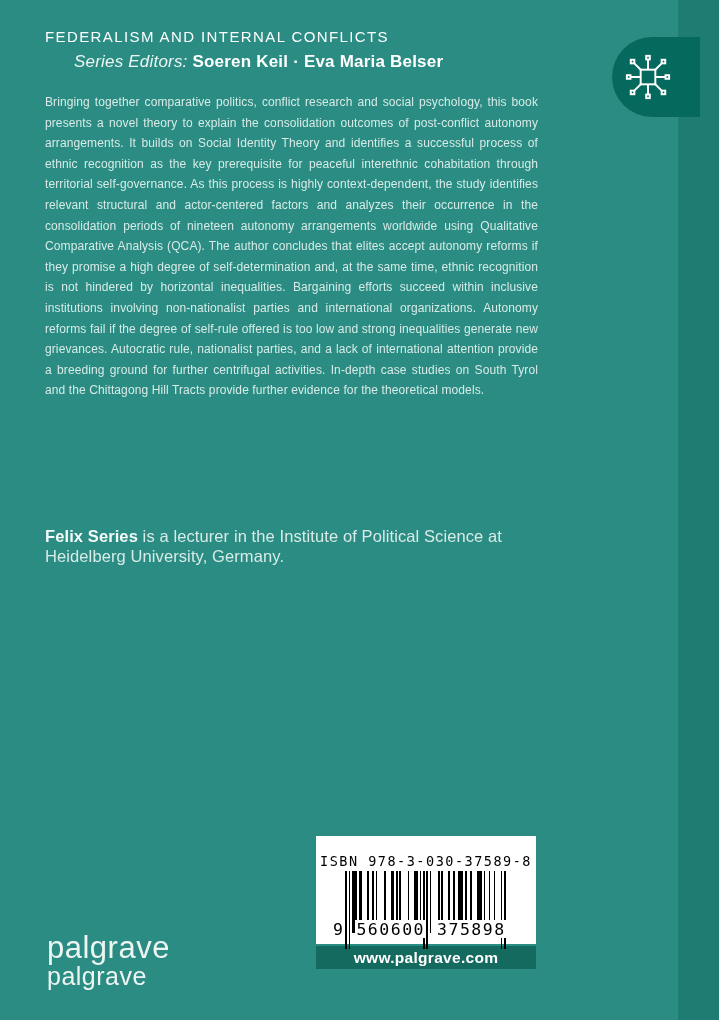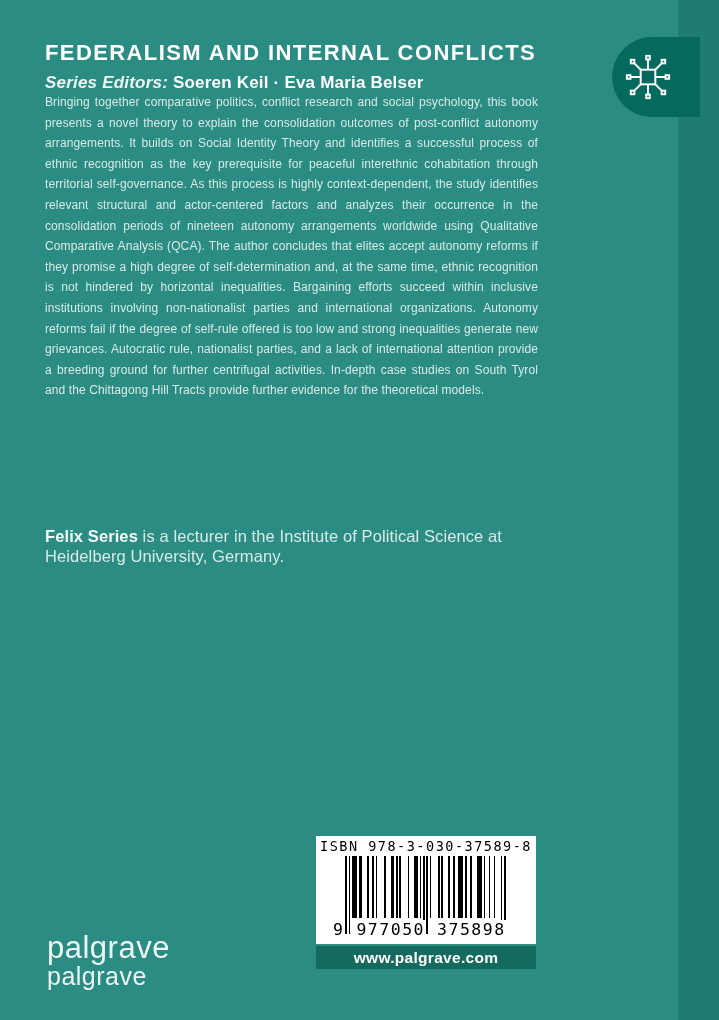--- a/index.html
+++ b/index.html
@@ -16,25 +16,25 @@
   }
   .logo-tab{
     position:absolute;left:612px;top:37px;width:88px;height:80px;
     background:var(--logo-tab,#05695d);
     border-radius:40px 0 0 40px;
     display:flex;align-items:center;justify-content:flex-start;
     padding-left:10px;box-sizing:border-box;
   }
   .header{position:absolute;left:45px;top:28px;width:520px;color:#fff;}
   .series-title{
-    font-size:22px;font-weight:bold;letter-spacing:1.4px;
-    margin:12px 0 7px 0;color:#ffffff;
+    font-size:15px;font-weight:normal;letter-spacing:1.4px;
+    margin:0 0 7px 0;color:#ffffff;
   }
   .series-editors{font-size:17px;letter-spacing:.2px;}
-  .series-editors .lbl{font-style:italic;font-weight:bold;color:#eef6f3;}
+  .series-editors .lbl{font-style:italic;font-weight:normal;color:#eef6f3;margin-left:29px;}
   .series-editors .names{font-weight:bold;color:#ffffff;}
   .blurb{
     position:absolute;left:45px;top:80px;width:493px;
     font-size:12px;line-height:20.6px;
     color:var(--body-text,#d8ebe7);
     text-align:justify;letter-spacing:.1px;
   }
   .bio{
     position:absolute;left:45px;top:509px;width:493px;
     font-size:16.5px;line-height:20.6px;
@@ -43,21 +43,21 @@
   }
   .bio .name{font-weight:bold;color:#f4faf8;}
   .imprint{
     position:absolute;left:47px;top:932px;color:#edf5f3;letter-spacing:.5px;
   }
   .imprint .l1{font-size:31px;line-height:31px;}
   .imprint .l2{font-size:25px;line-height:26px;}
   .barcode-block{position:absolute;left:316px;top:836px;width:220px;}
   .barcode-white{
     position:relative;background:#ffffff;height:108px;
-    box-sizing:border-box;padding-top:2px;
+    box-sizing:border-box;padding-top:17px;
   }
   .isbn-label{
     font-family:"DejaVu Sans Mono",monospace;
     font-size:13.5px;letter-spacing:1.5px;line-height:16px;
     color:#000;text-align:center;white-space:nowrap;
   }
   .barcode-bars{
     display:flex;align-items:flex-start;
     width:161.5px;height:78px;margin:2px auto 0;
   }
@@ -222,21 +222,21 @@
           <div class="module bar"></div>
           <div class="module"></div>
           <div class="module"></div>
           <div class="module"></div>
           <div class="module bar guard"></div>
           <div class="module guard"></div>
           <div class="module bar guard"></div>
         </div>
       <div class="ean-numbers">
         <span>9</span>
-        <span>977050</span>
+        <span>560600</span>
         <span>375898</span>
       </div>
     </div>
     <div class="web-bar">
       <span>www.palgrave.com</span>
     </div>
   </div>
 
 </div>
 

